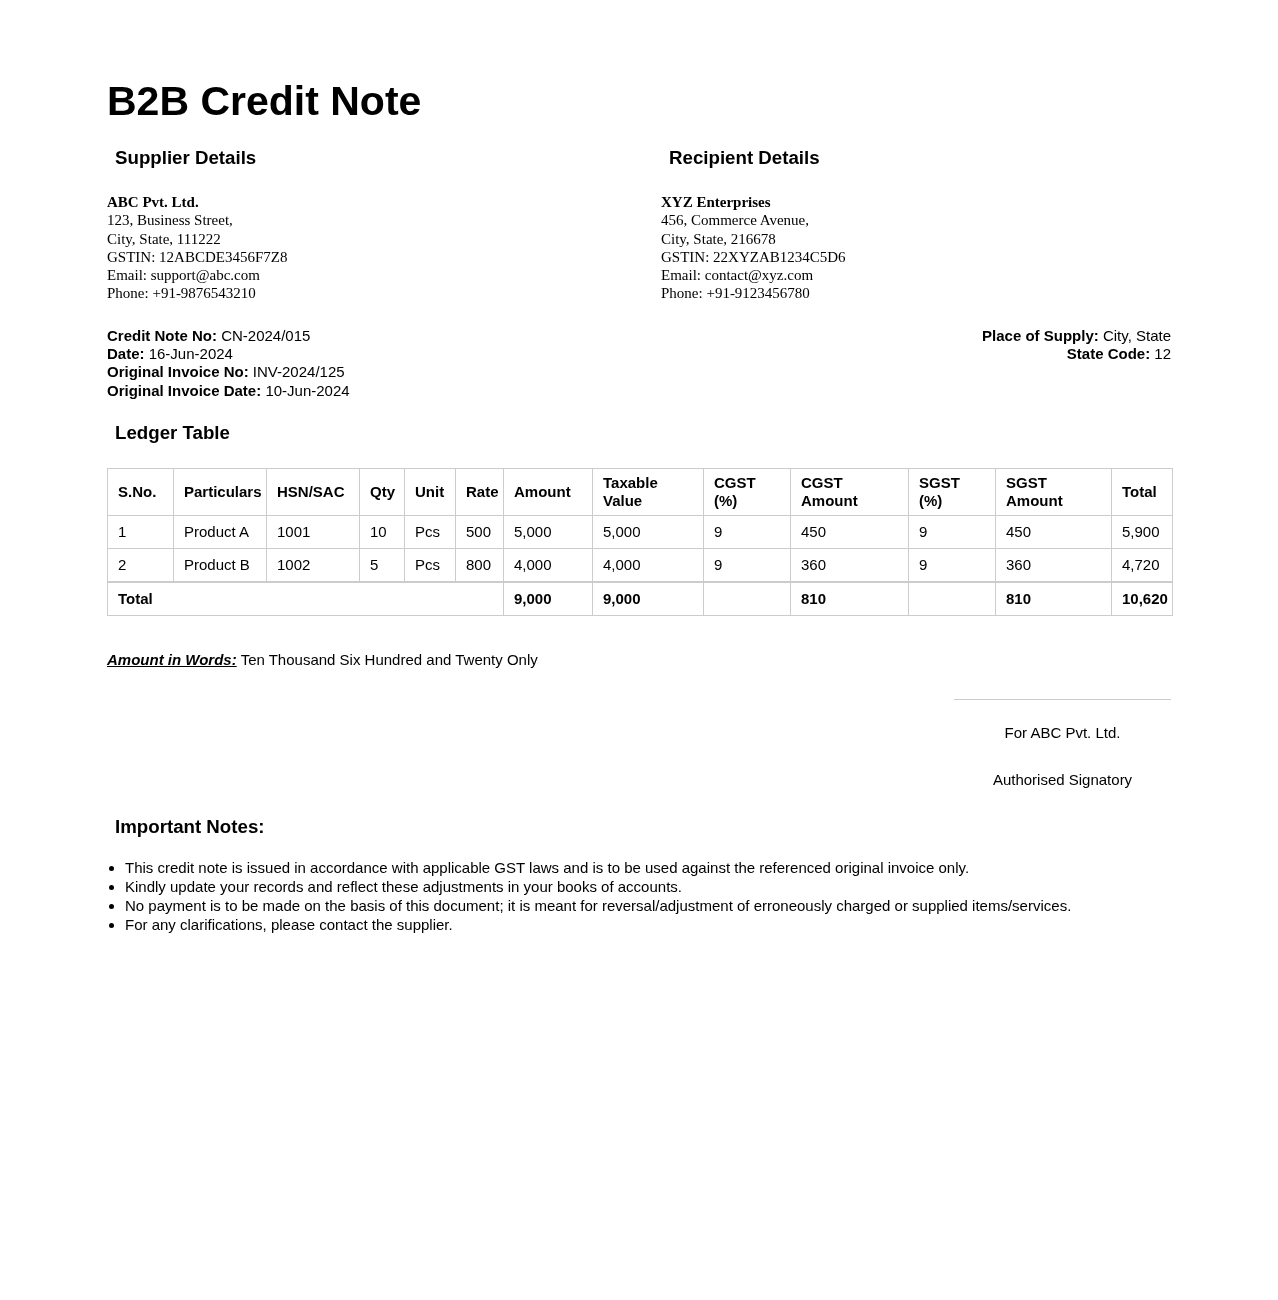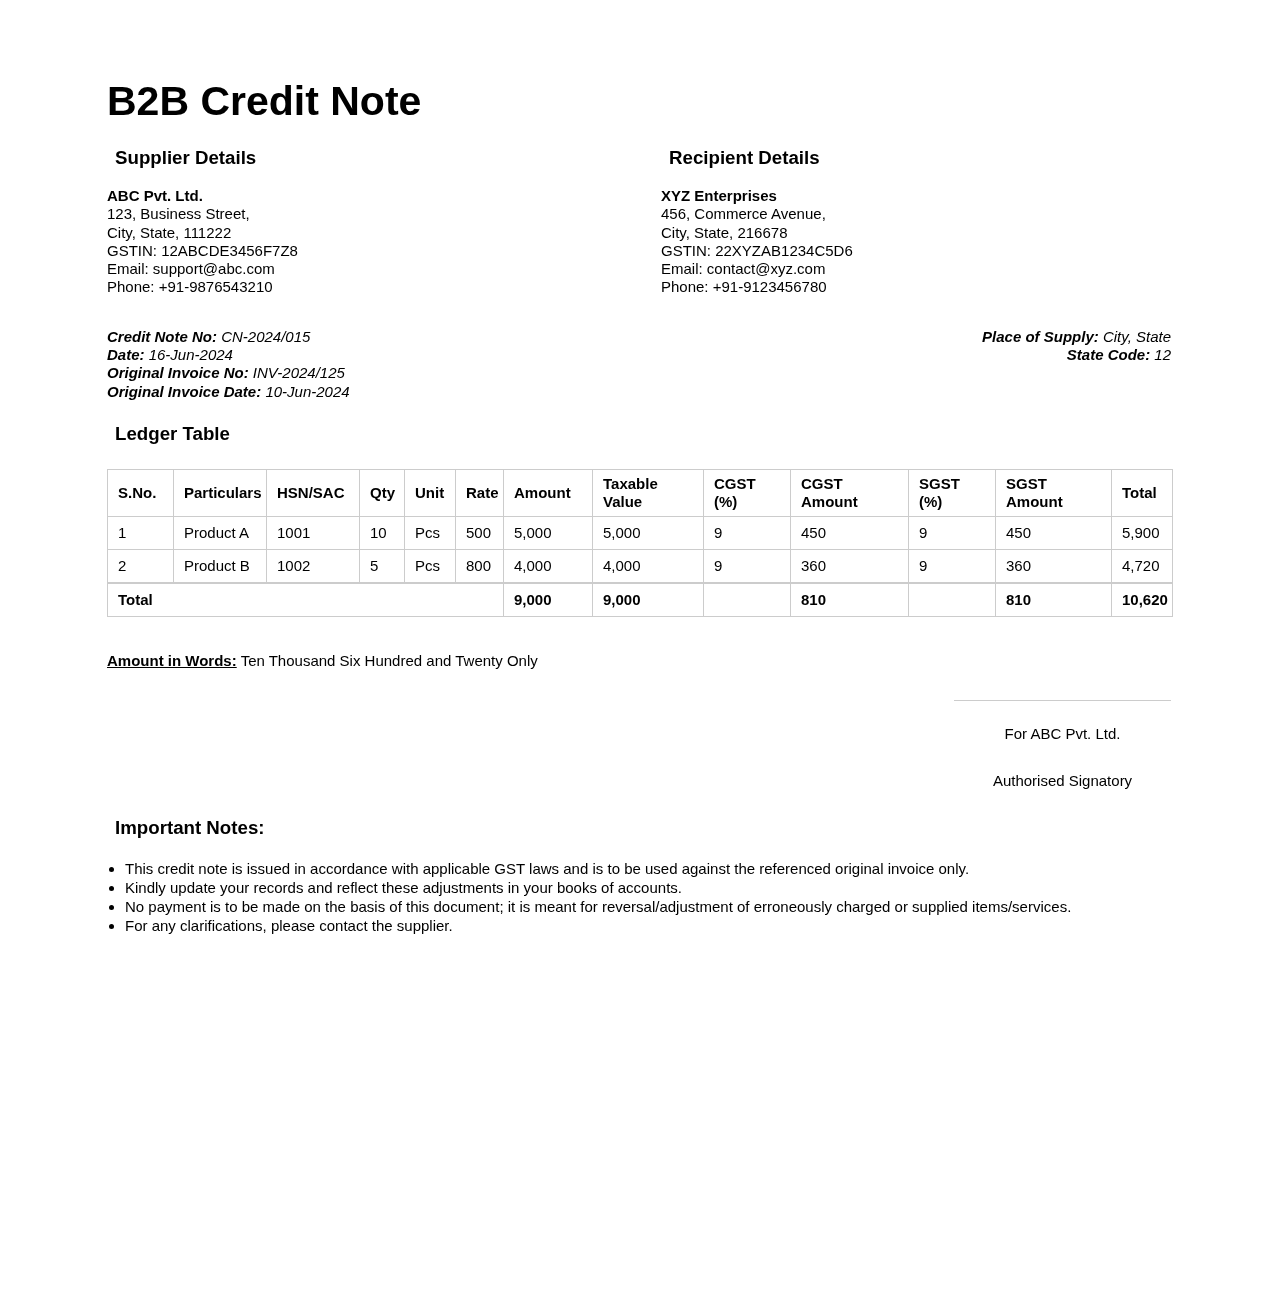--- a/index.html
+++ b/index.html
@@ -28,29 +28,29 @@
     font-weight: bold;
     margin: 8px;
   }
   .details-row {
     display: flex;
     margin-top: 19px;
   }
   .col-left { width: 554px; flex: 0 0 554px; }
   .col-right { flex: 1; }
   .party-block {
-    margin-top: 19px;
+    margin-top: 25px;
     line-height: 18.3px;
+    font-family: Liberation Serif, serif;
   }
   .party-name { font-weight: bold; }
   .meta-row {
     display: flex;
-    margin-top: 31px;
+    margin-top: 24px;
     line-height: 18.3px;
-    font-style: italic;
   }
   .meta-left { }
   .meta-right { margin-left: auto; text-align: right; }
   .meta-label { font-weight: bold; }
   h3.ledger-heading { margin-top: 22px; }
   table.ledger-table {
     border-collapse: collapse;
     table-layout: fixed;
     width: 1064px;
     margin-top: 25px;
@@ -77,20 +77,21 @@
     font-weight: bold;
   }
   .total-label { text-align: right; }
   .amount-words {
     margin-top: 35px;
     line-height: 18.3px;
   }
   .amount-words-label {
     font-weight: bold;
     text-decoration: underline;
+    font-style: italic;
   }
   .signature-block {
     margin-top: 30px;
     margin-left: auto;
     width: 217px;
     border-top: 1px solid #cccccc;
     text-align: center;
     padding-top: 24px;
   }
   .signature-for { line-height: 18.3px; }

